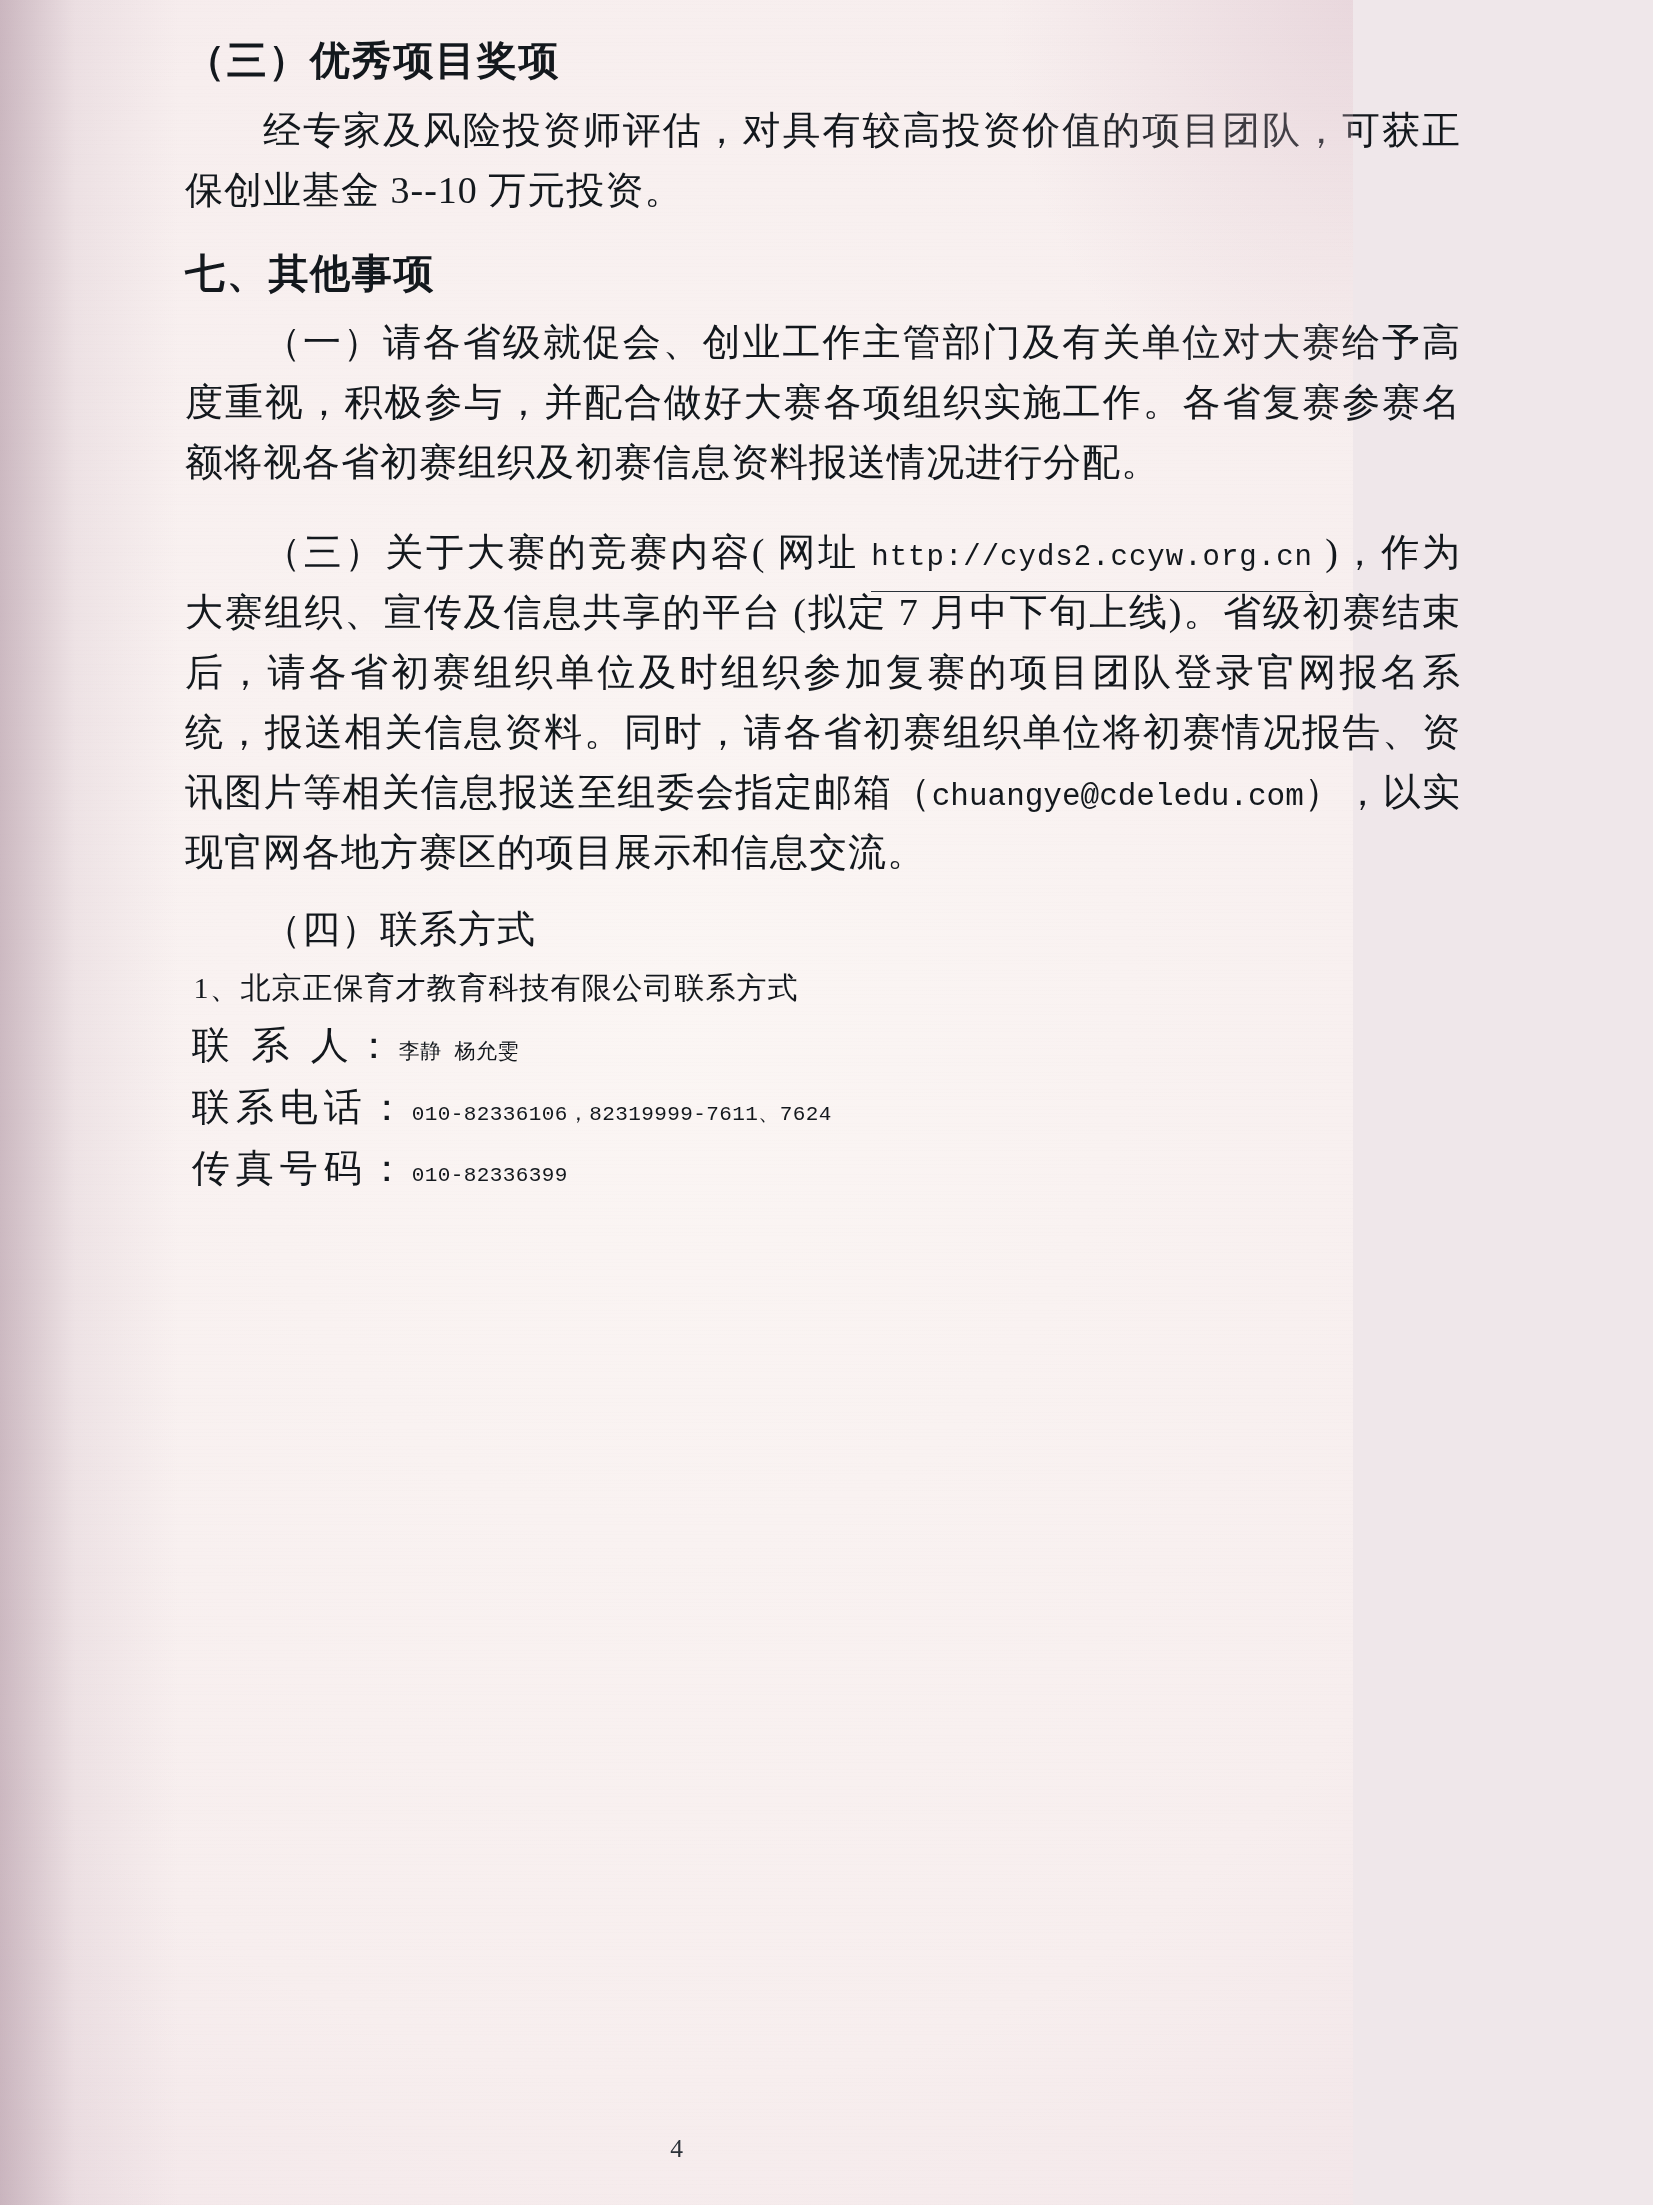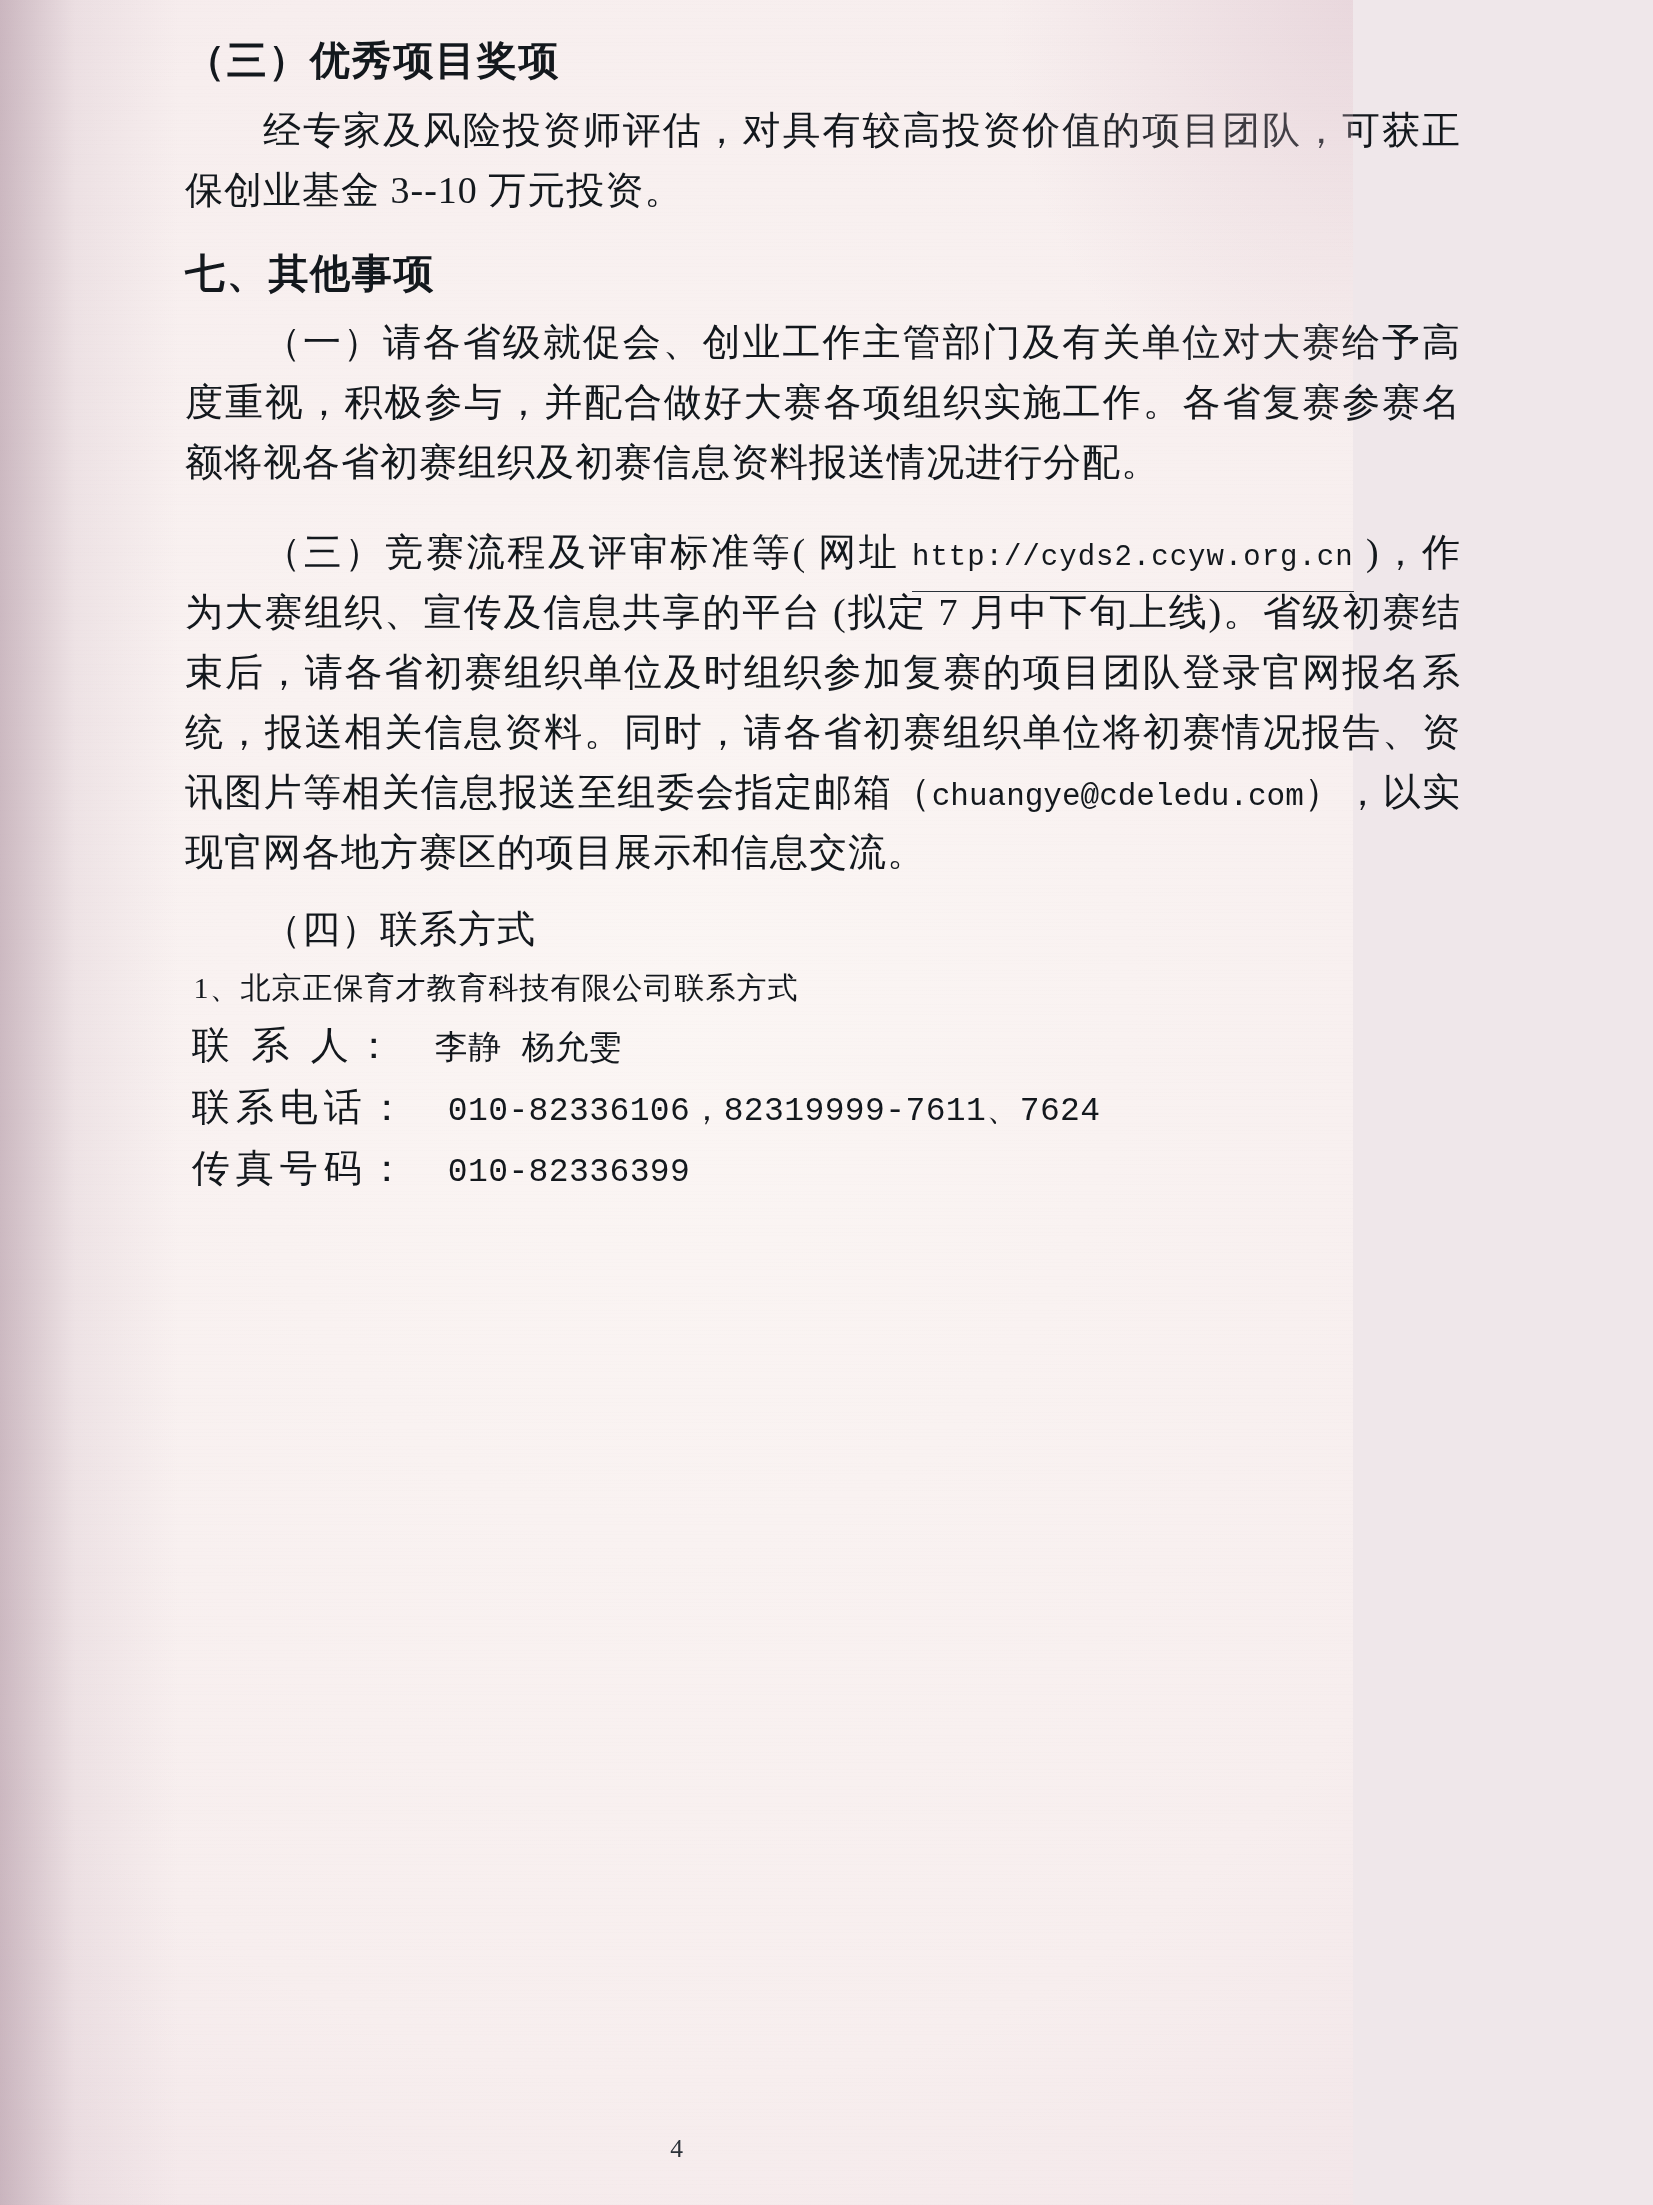--- a/index.html
+++ b/index.html
@@ -92,23 +92,22 @@
     margin: 0;
     text-indent: 0;
     padding-left: 6.8px;
     letter-spacing: 1px;
   }
   .contact-line .lbl {
     letter-spacing: 6px;
   }
   .contact-line .val {
     font-family: "Liberation Mono", "DejaVu Sans Mono", monospace;
-    font-size: 33px;
+    font-size: 21px;
     letter-spacing: 0.4px;
-    margin-left: 36px;
   }
   .sub-item {
     font-size: 30px;
     line-height: 1.6;
     margin: 0 0 3.4px 0;
     text-indent: 8.5px;
     letter-spacing: 1px;
   }
 
   .page-number {
@@ -149,21 +148,21 @@
     <h2 class="heading">七、其他事项</h2>
 
     <p class="body">（一）请各省级就促会、创业工作主管部门及有关单位对大赛给予高度重视，积极参与，并配合做好大赛各项组织实施工作。各省复赛参赛名额将视各省初赛组织及初赛信息资料报送情况进行分配。</p>
 
     <div class="blockgap sm"></div>
 
 
     <div class="blockgap sm"></div>
 
     <p class="body">
-      <span>（三）竞赛流程及评审标准等( 网址 </span><span class="url">http://cyds2.ccyw.org.cn</span><span> )，</span><span>作为大赛组织、宣传及信息共享的平台 (拟定 7 月中下旬上线)。</span><span>省级初赛结束后，请各省初赛组织单位及时组织参加复赛的项目团队登录官网报名系统，报送相关信息资料。同时，请各省初赛组织单位将初赛情况报告、资讯图片等相关信息报送至组委会指定邮箱（</span><span class="mono">chuangye@cdeledu.com</span><span>），以实现官网各地方赛区的项目展示和信息交流。</span>
+      <span>（三）关于大赛的竞赛内容( 网址 </span><span class="url">http://cyds2.ccyw.org.cn</span><span> )，</span><span>作为大赛组织、宣传及信息共享的平台 (拟定 7 月中下旬上线)。</span><span>省级初赛结束后，请各省初赛组织单位及时组织参加复赛的项目团队登录官网报名系统，报送相关信息资料。同时，请各省初赛组织单位将初赛情况报告、资讯图片等相关信息报送至组委会指定邮箱（</span><span class="mono">chuangye@cdeledu.com</span><span>），以实现官网各地方赛区的项目展示和信息交流。</span>
     </p>
 
     <div class="blockgap sm"></div>
 
     <p class="body">（四）联系方式</p>
 
     <p class="sub-item">1、北京正保育才教育科技有限公司联系方式</p>
 
     <p class="contact-line">
       <span class="lbl">联 系 人：</span><span class="val">李静    杨允雯</span>

